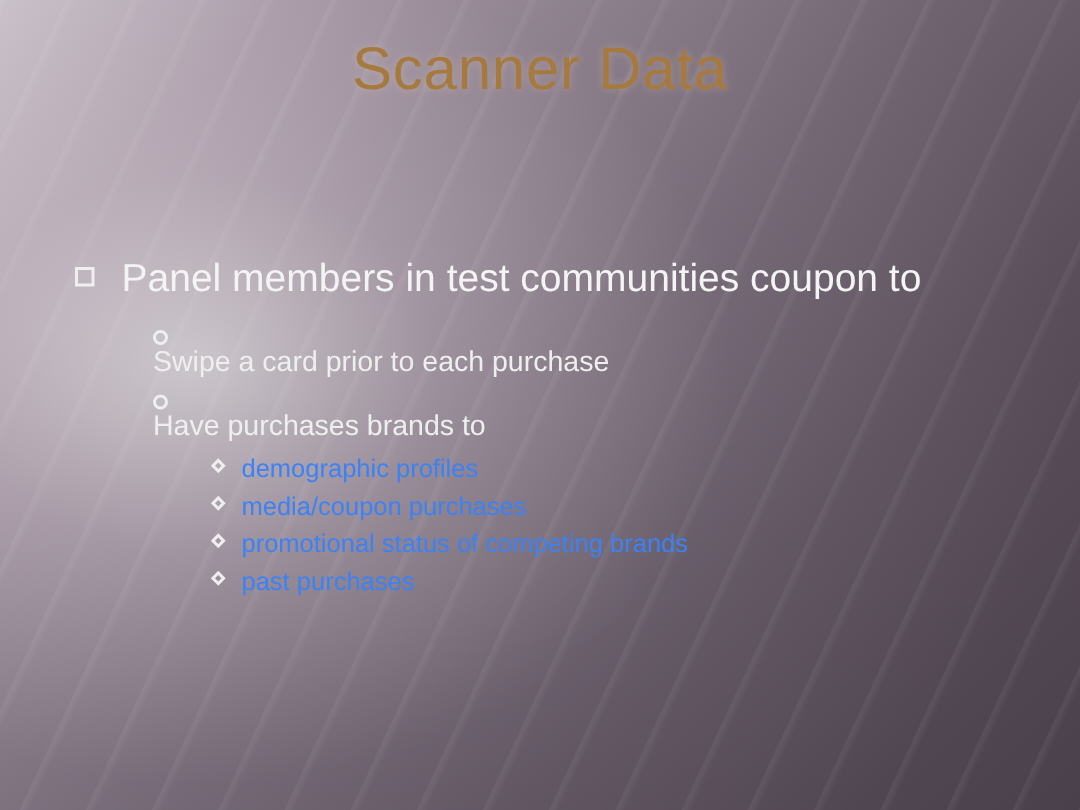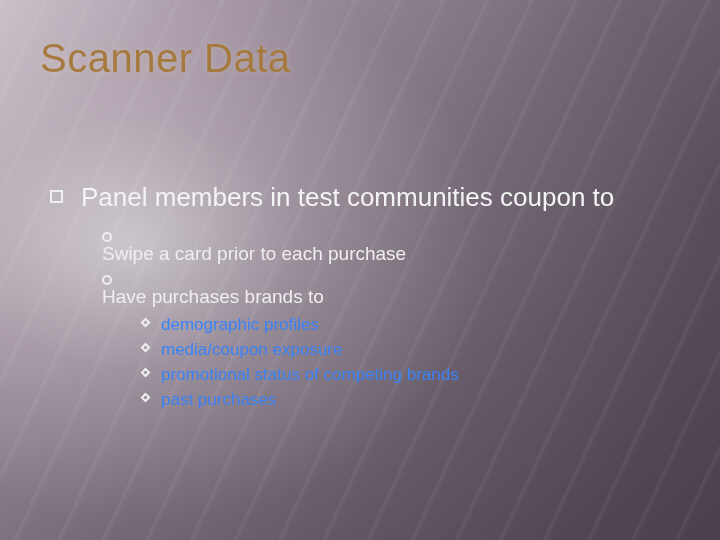--- a/index.html
+++ b/index.html
@@ -39,23 +39,24 @@
   .slide {
     position: relative;
     width: 720px;
     height: 540px;
     padding: 20px 40px 40px 40px;
   }
   .title {
     font-family: "Trebuchet MS", "Segoe UI", Arial, sans-serif;
     font-size: 40px;
     font-weight: 400;
+    text-align: center;
     color: #a67a3f;
     text-shadow: 0 0 6px rgba(255,230,200,0.25);
-    margin-top: 16px;
+    margin-top: 4px;
     margin-bottom: 100px;
     letter-spacing: 0.5px;
   }
   .content {
     padding-left: 10px;
   }
   .lvl1 {
     display: flex;
     align-items: flex-start;
     margin-bottom: 12px;
@@ -138,21 +139,21 @@
         <span class="text">Have purchases brands to</span>
       </div>
 
       <div class="lvl3-wrap">
         <div class="lvl3">
           <span class="bullet"></span>
           <span class="text">demographic profiles</span>
         </div>
         <div class="lvl3">
           <span class="bullet"></span>
-          <span class="text">media/coupon exposure</span>
+          <span class="text">media/coupon purchases</span>
         </div>
         <div class="lvl3">
           <span class="bullet"></span>
           <span class="text">promotional status of competing brands</span>
         </div>
         <div class="lvl3">
           <span class="bullet"></span>
           <span class="text">past purchases</span>
         </div>
       </div>

